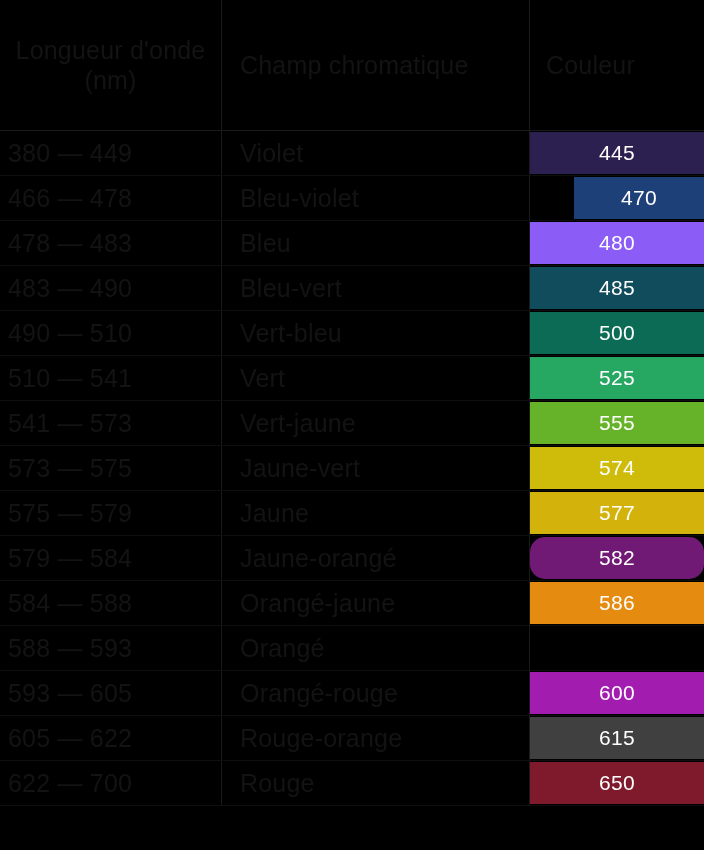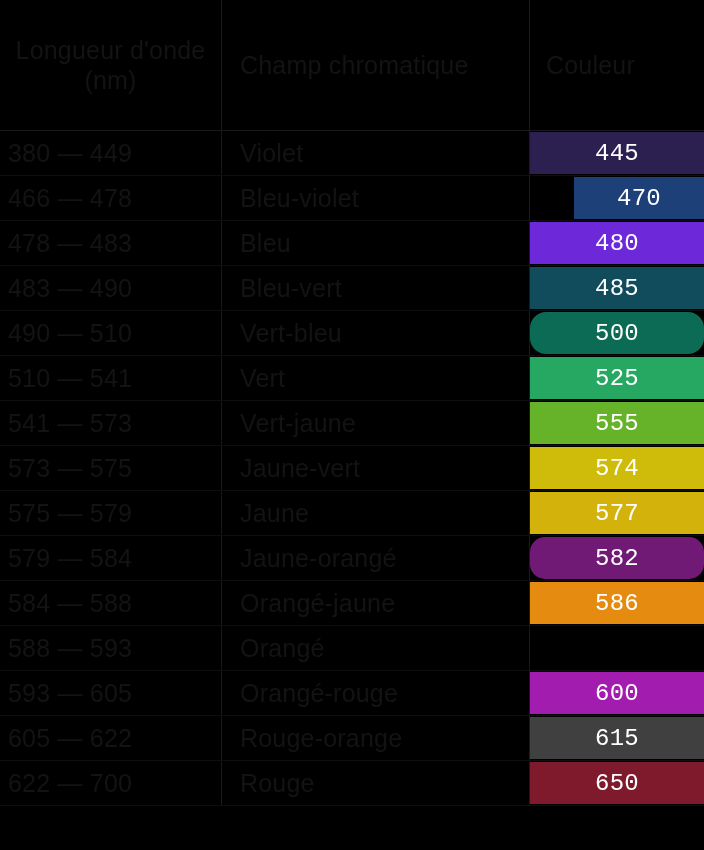--- a/index.html
+++ b/index.html
@@ -93,23 +93,23 @@
     left: 0;
     top: 1px;
     right: 0;
     bottom: 1px;
     display: flex;
     align-items: center;
     justify-content: center;
   }
   .swatch-label {
     color: #ffffff;
-    font-size: 24px;
+    font-size: 21px;
     letter-spacing: 0.3px;
-    font-family: Liberation Mono, monospace;
+    font-family: Liberation Sans, sans-serif;
   }
 </style>
 </head>
 <body>
 
 <div id="table-root">
 
   <div class="thead">
     <div class="th th-wave">
       <span>Longueur d'onde (nm)</span>
@@ -150,21 +150,21 @@
         </div>
       </div>
       <div class="trow">
         <div class="td td-wave">
           <span>478 — 483</span>
         </div>
         <div class="td td-field">
           <span>Bleu</span>
         </div>
         <div class="td td-swatch">
-          <div class="swatch" style="background: #6d28d9; justify-content: center;">
+          <div class="swatch" style="background: #8b5cf6; justify-content: center;">
             <span class="swatch-label">480</span>
           </div>
         </div>
       </div>
       <div class="trow">
         <div class="td td-wave">
           <span>483 — 490</span>
         </div>
         <div class="td td-field">
           <span>Bleu-vert</span>
@@ -176,21 +176,21 @@
         </div>
       </div>
       <div class="trow">
         <div class="td td-wave">
           <span>490 — 510</span>
         </div>
         <div class="td td-field">
           <span>Vert-bleu</span>
         </div>
         <div class="td td-swatch">
-          <div class="swatch" style="background: rgb(12, 107, 84); border-radius: 16px;">
+          <div class="swatch" style="background: rgb(12, 107, 84);">
             <span class="swatch-label">500</span>
           </div>
         </div>
       </div>
       <div class="trow">
         <div class="td td-wave">
           <span>510 — 541</span>
         </div>
         <div class="td td-field">
           <span>Vert</span>

